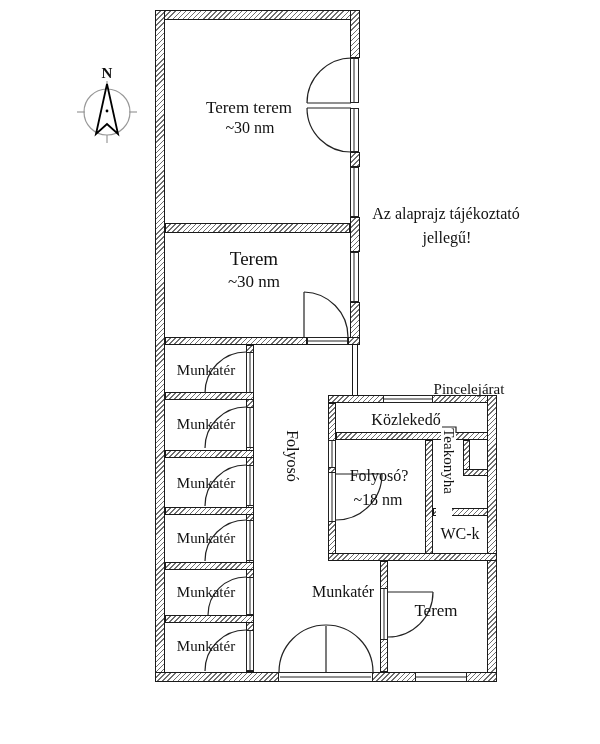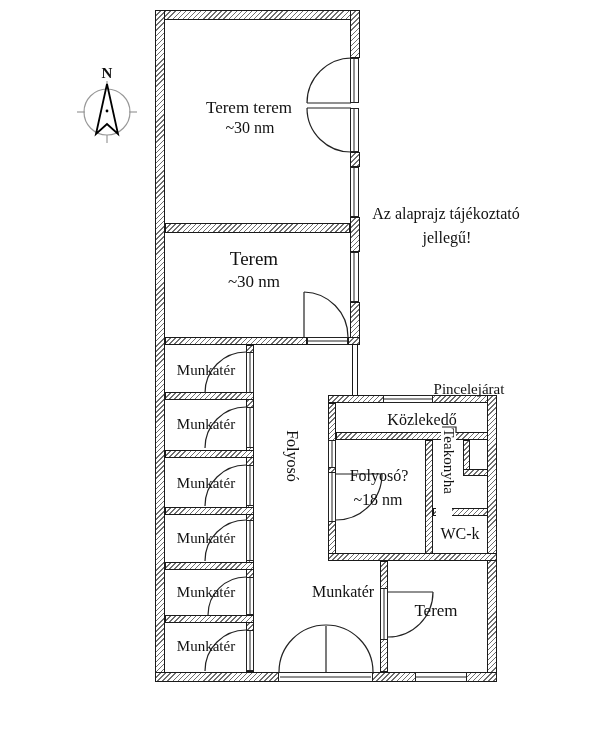--- a/index.html
+++ b/index.html
@@ -149,21 +149,21 @@
 
   <div class="lbl sm" style="left:206px;top:370px">Munkatér</div>
   <div class="lbl sm" style="left:206px;top:424px">Munkatér</div>
   <div class="lbl sm" style="left:206px;top:483px">Munkatér</div>
   <div class="lbl sm" style="left:206px;top:538px">Munkatér</div>
   <div class="lbl sm" style="left:206px;top:592px">Munkatér</div>
   <div class="lbl sm" style="left:206px;top:646px">Munkatér</div>
 
   <div class="lbl rot" style="left:292px;top:456px">Folyosó</div>
 
-  <div class="lbl" style="left:422px;top:420px">Közlekedő</div>
+  <div class="lbl" style="left:406px;top:420px">Közlekedő</div>
 
   <div class="lbl" style="left:379px;top:476px">Folyosó?</div>
   <div class="lbl" style="left:378px;top:500px">~18 nm</div>
 
   <div class="lbl rot sm" style="left:448px;top:461px">Teakonyha</div>
 
   <div class="lbl" style="left:460px;top:534px">WC-k</div>
 
   <div class="lbl" style="left:343px;top:592px">Munkatér</div>
 

